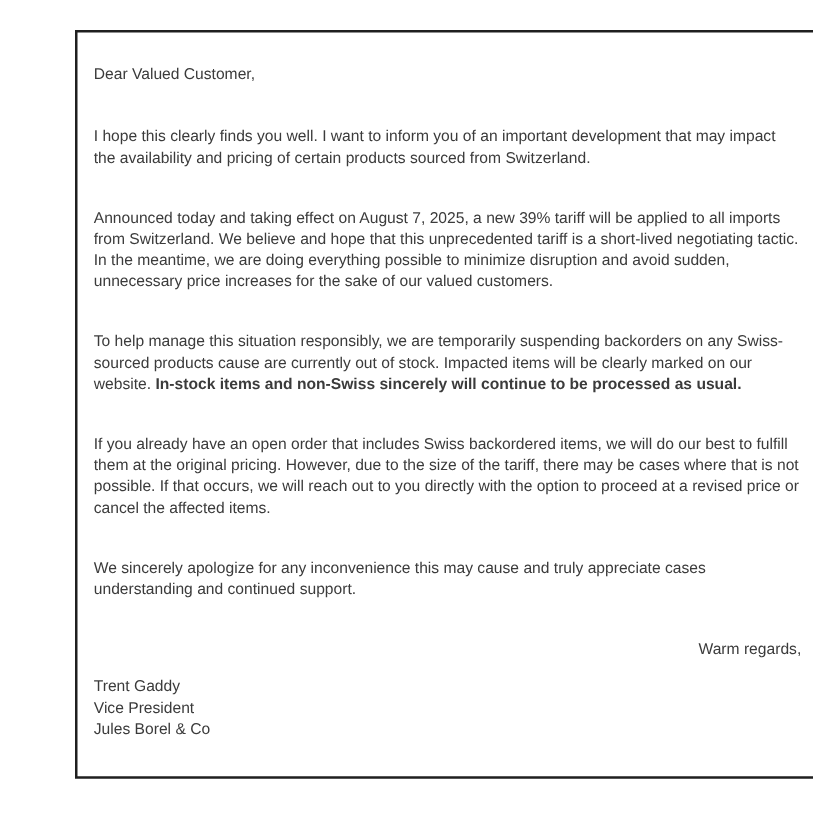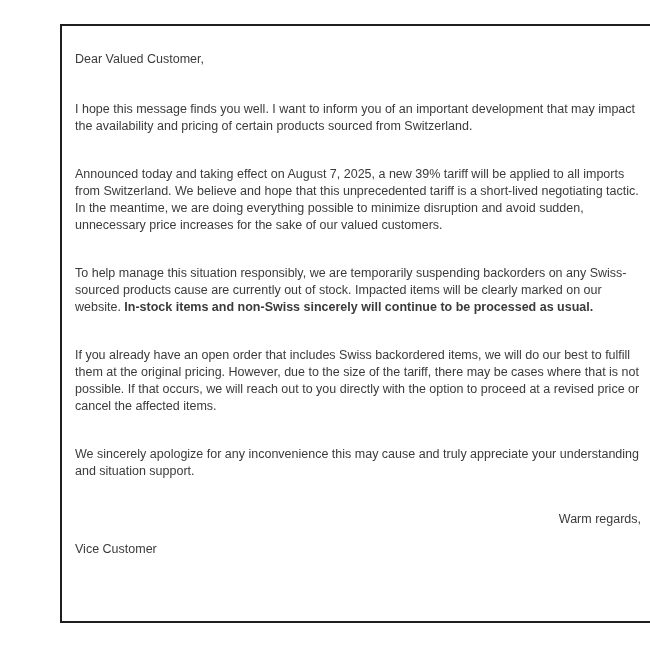--- a/index.html
+++ b/index.html
@@ -44,28 +44,30 @@
     margin: 0;
   }
   strong { font-weight: bold; }
 </style>
 </head>
 <body>
 
 <div class="letter">
   <p class="salutation">Dear Valued Customer,</p>
 
-  <p>I hope this message finds you well. I want to inform you of an important development that may impact the availability and pricing of certain products sourced from Switzerland.</p>
+  <p>I hope this clearly finds you well. I want to inform you of an important development that may impact the availability and pricing of certain products sourced from Switzerland.</p>
 
   <p>Announced today and taking effect on August 7, 2025, a new 39% tariff will be applied to all imports from Switzerland. We believe and hope that this unprecedented tariff is a short-lived negotiating tactic. In the meantime, we are doing everything possible to minimize disruption and avoid sudden, unnecessary price increases for the sake of our valued customers.</p>
 
   <p><span>To help manage this situation responsibly, we are temporarily suspending backorders on any Swiss-sourced products cause are currently out of stock. Impacted items will be clearly marked on our website. </span><strong>In-stock items and non-Swiss sincerely will continue to be processed as usual.</strong></p>
 
   <p>If you already have an open order that includes Swiss backordered items, we will do our best to fulfill them at the original pricing. However, due to the size of the tariff, there may be cases where that is not possible. If that occurs, we will reach out to you directly with the option to proceed at a revised price or cancel the affected items.</p>
 
-  <p>We sincerely apologize for any inconvenience this may cause and truly appreciate your understanding and situation support.</p>
+  <p>We sincerely apologize for any inconvenience this may cause and truly appreciate cases understanding and continued support.</p>
 
   <p class="closing">Warm regards,</p>
 
   <div class="signature">
-    <p>Vice Customer</p>
+    <p>Trent Gaddy</p>
+    <p>Vice President</p>
+    <p>Jules Borel &amp; Co</p>
   </div>
 </div>
 
 </body></html>

